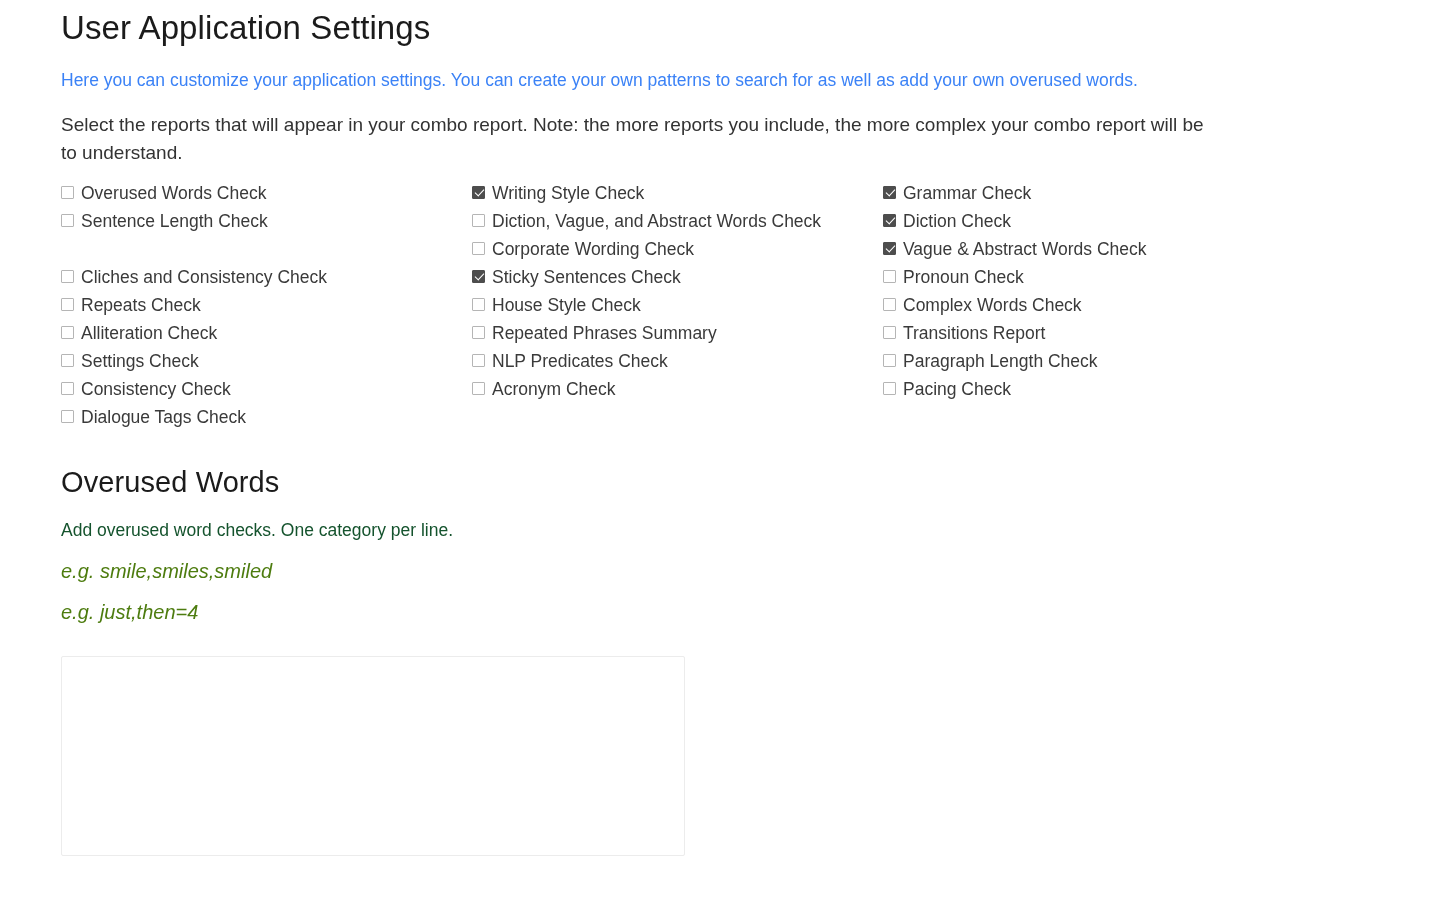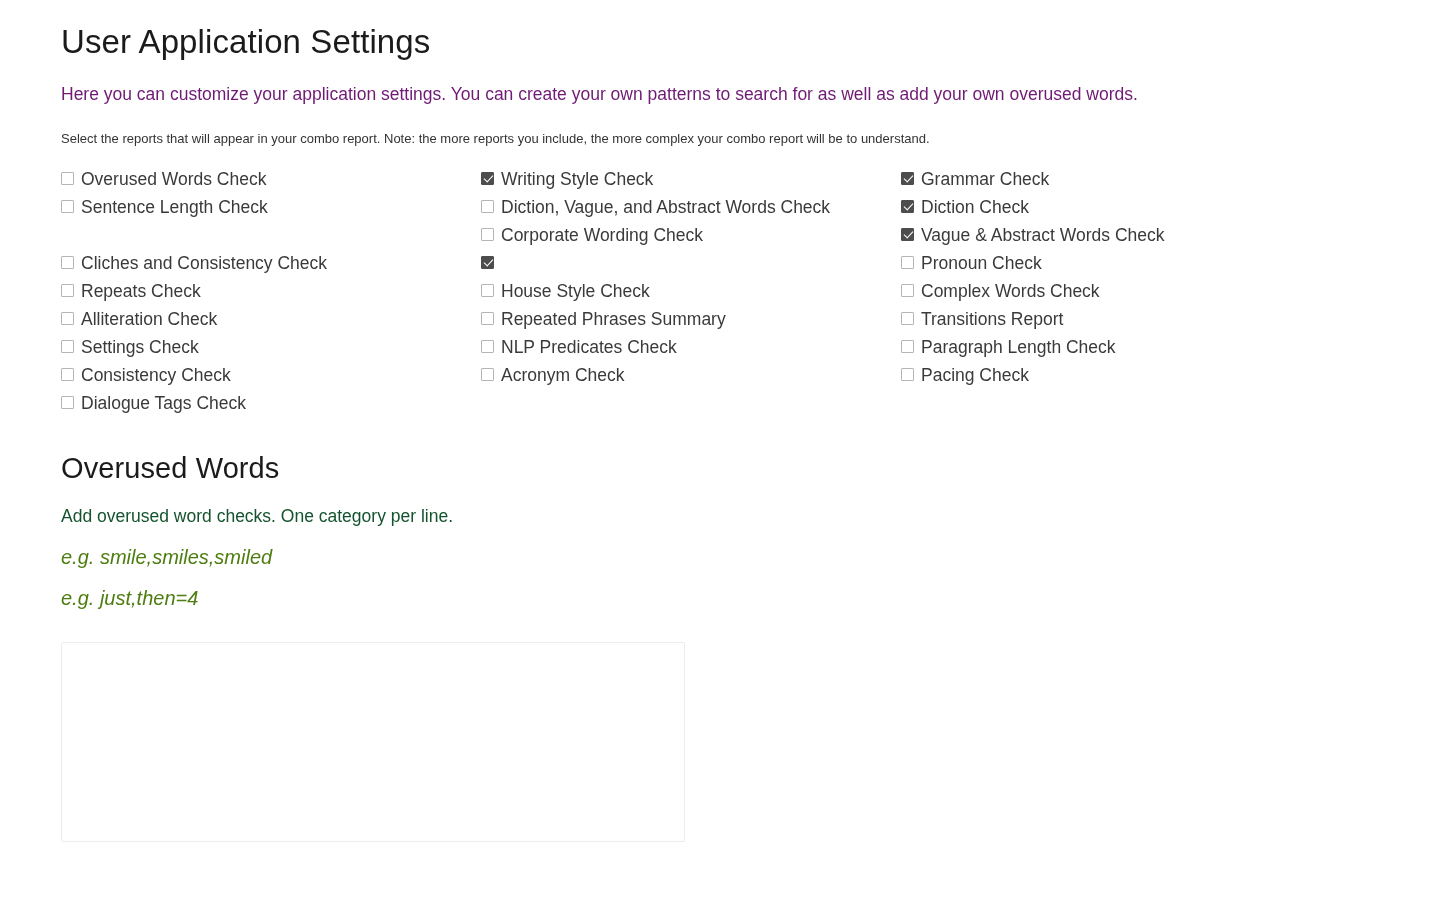--- a/index.html
+++ b/index.html
@@ -20,53 +20,53 @@
   .page {
     padding: 0 0 0 61px;
     width: 1453px;
   }
   h1.page-title {
     font-weight: 400;
     font-size: 33px;
     line-height: 1.2;
     color: #1b1b1b;
     margin: 0;
-    padding-top: 22px;
+    padding-top: 8px;
     letter-spacing: 0.1px;
   }
   p.intro {
     font-size: 17.5px;
     line-height: 28px;
-    color: #701a75;
+    color: #3b82f6;
     margin: 18px 0 0 0;
     max-width: 1160px;
   }
   h2.section-title {
     font-weight: 400;
     font-size: 29px;
     line-height: 1.2;
     color: #1b1b1b;
     margin: 34px 0 0 0;
     letter-spacing: 0.1px;
   }
   p.section-desc {
-    font-size: 13px;
+    font-size: 19px;
     line-height: 28px;
     color: #333333;
     margin: 17px 0 0 0;
     max-width: 1160px;
   }
 
   
   .combo-grid {
     margin-top: 12px;
     display: grid;
     grid-template-columns: 408px 408px 408px;
     grid-auto-rows: auto;
-    column-gap: 12px;
+    column-gap: 3px;
     width: 1250px;
   }
   .check-cell {
     min-height: 28px;
   }
   .check-row {
     display: flex;
     align-items: flex-start;
     font-size: 17.5px;
     line-height: 28px;
@@ -198,20 +198,21 @@
       </div>
       <div class="check-cell">
         <label class="check-row">
           <span class="cb"></span>
           <span class="lbl">Cliches and Consistency Check</span>
         </label>
       </div>
       <div class="check-cell">
         <label class="check-row">
           <span class="cb checked"></span>
+          <span class="lbl">Sticky Sentences Check</span>
         </label>
       </div>
       <div class="check-cell">
         <label class="check-row">
           <span class="cb"></span>
           <span class="lbl">Pronoun Check</span>
         </label>
       </div>
       <div class="check-cell">
         <label class="check-row">

